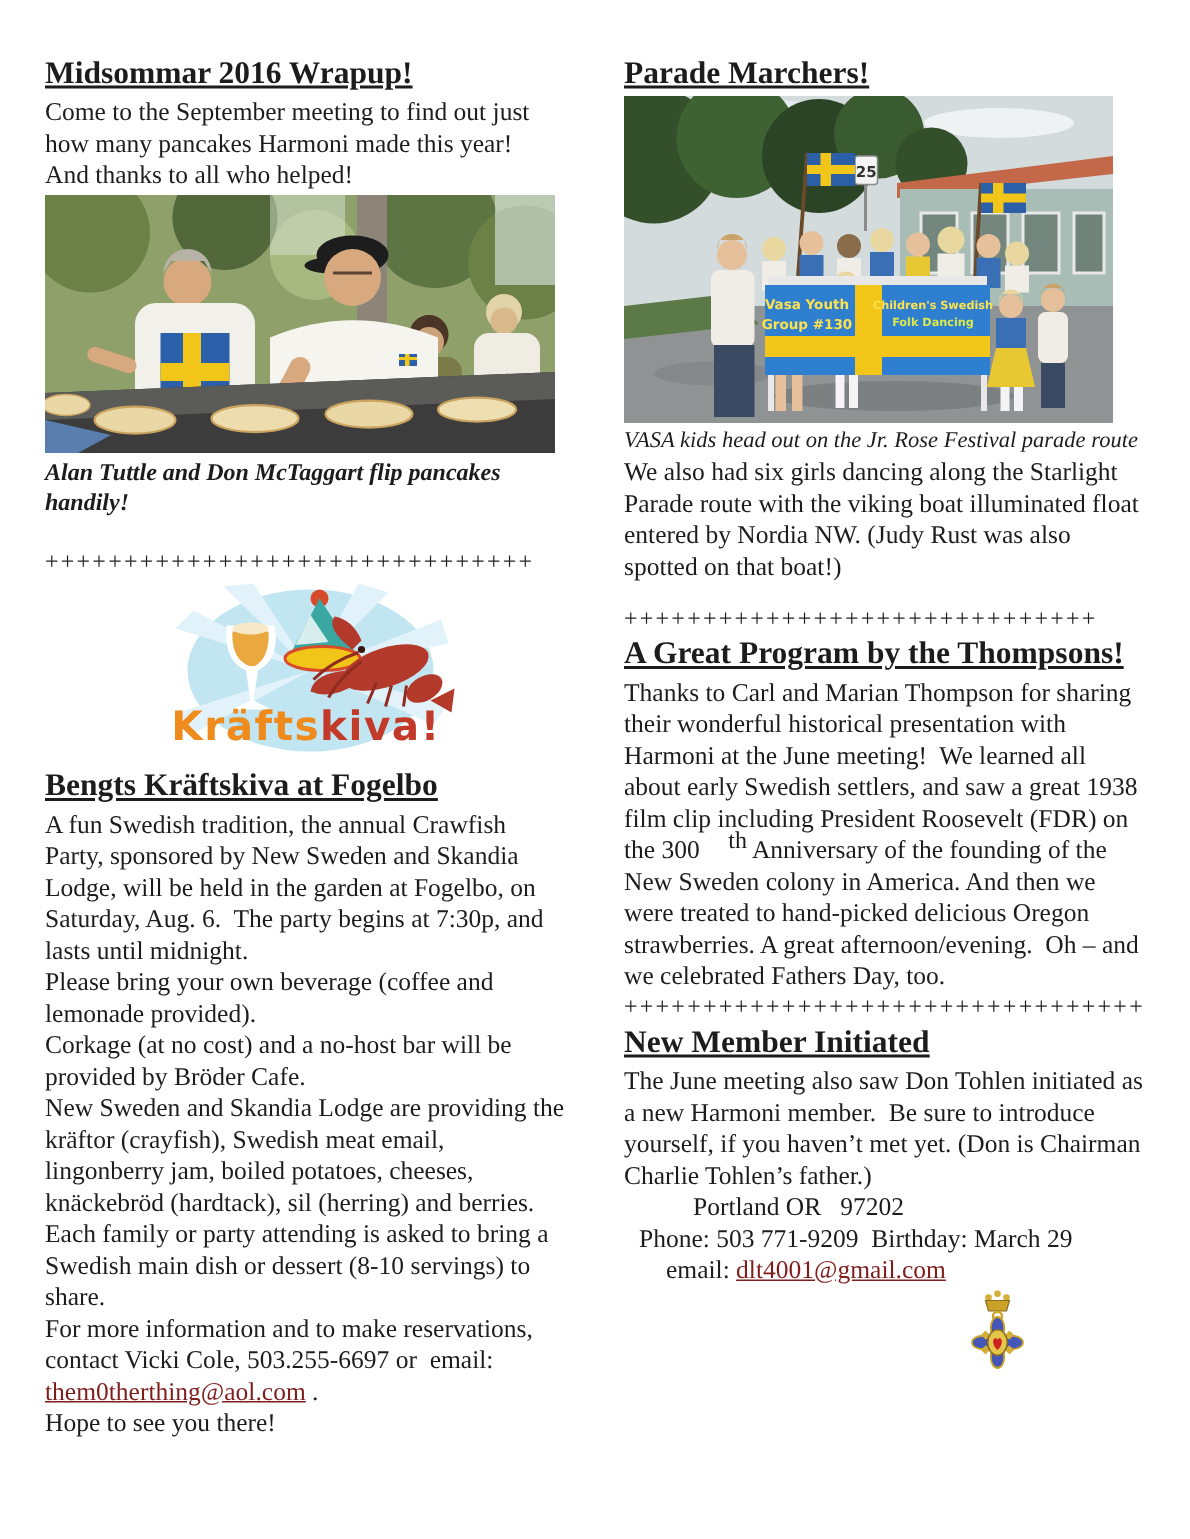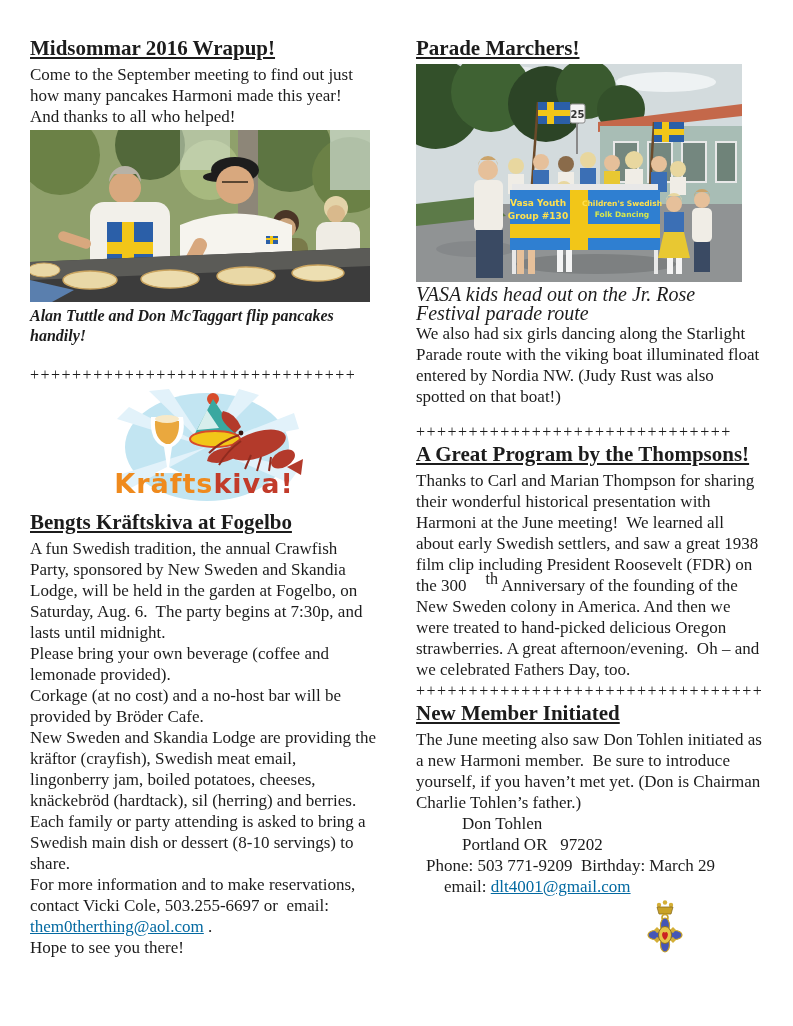--- a/index.html
+++ b/index.html
@@ -32,39 +32,39 @@
   .caption {
     font-style: italic;
     font-size: 16px;
     line-height: 20px;
     margin: 4px 0 0 0;
     white-space: pre-wrap;
     font-weight: bold;
   }
   .caption-sm {
     font-style: italic;
-    font-size: 20px;
+    font-size: 15px;
     line-height: 19px;
     margin: 3px 0 0 0;
     white-space: pre-wrap;
   }
   .divider {
     font-size: 16px;
     line-height: 21px;
     letter-spacing: 1.5px;
     white-space: nowrap;
     overflow: hidden;
     margin: 0;
   }
   .gap18 { height: 18px; }
   .gap14 { height: 14px; }
   .photo { display: block; }
   .photo-left { margin-top: 3px; }
   .logo-wrap { width: 230px; margin: 4px auto 2px auto; }
-  a.email-link { color: #0369a1; text-decoration: underline; }
+  a.email-link { color: #7f1d1d; text-decoration: underline; }
   sup.sup { font-size: 16px; line-height: 0; margin-left: 19px; }
   .addr-line { padding-left: 46px; }
   .phone-line { padding-left: 10px; }
   .email-line { padding-left: 28px; }
   .emblem-wrap { margin: 2px 0 0 230px; width: 38px; }
 </style>
 </head>
 <body>
 
 <div class="page">
@@ -299,21 +299,20 @@
     <div class="head">A Great Program by the Thompsons!</div>
 
     <p class="body-text"><span>Thanks to Carl and Marian Thompson for sharing their wonderful historical presentation with Harmoni at the June meeting!  We learned all about early Swedish settlers, and saw a great 1938 film clip including President Roosevelt (FDR) on the 300</span><sup class="sup">th</sup><span> Anniversary of the founding of the New Sweden colony in America. And then we were treated to hand-picked delicious Oregon strawberries. A great afternoon/evening.  Oh – and we celebrated Fathers Day, too.</span></p>
 
     <p class="divider">++++++++++++++++++++++++++++++++++</p>
 
     <div class="head">New Member Initiated</div>
 
     <p class="body-text">The June meeting also saw Don Tohlen initiated as a new Harmoni member.  Be sure to introduce yourself, if you haven’t met yet. (Don is Chairman Charlie Tohlen’s father.)</p>
 
-    <div class="body-text addr-line">Don Tohlen</div>
     <div class="body-text addr-line">Portland OR   97202</div>
     <div class="body-text phone-line">Phone: 503 771-9209  Birthday: March 29</div>
     <div class="body-text email-line"><span>email: </span><a class="email-link" href="#">dlt4001@gmail.com</a></div>
 
     <div class="emblem-wrap">
       <svg width="38" height="58" viewBox="0 0 38 58">
         <circle cx="13" cy="6" r="2.2" fill="#d4af37"></circle>
         <circle cx="19" cy="3.5" r="2.2" fill="#d4af37"></circle>
         <circle cx="25" cy="6" r="2.2" fill="#d4af37"></circle>
         <polygon points="11,8 27,8 25,15 13,15" fill="#c9a227" stroke="#8a6d1f" stroke-width="0.8"></polygon>

